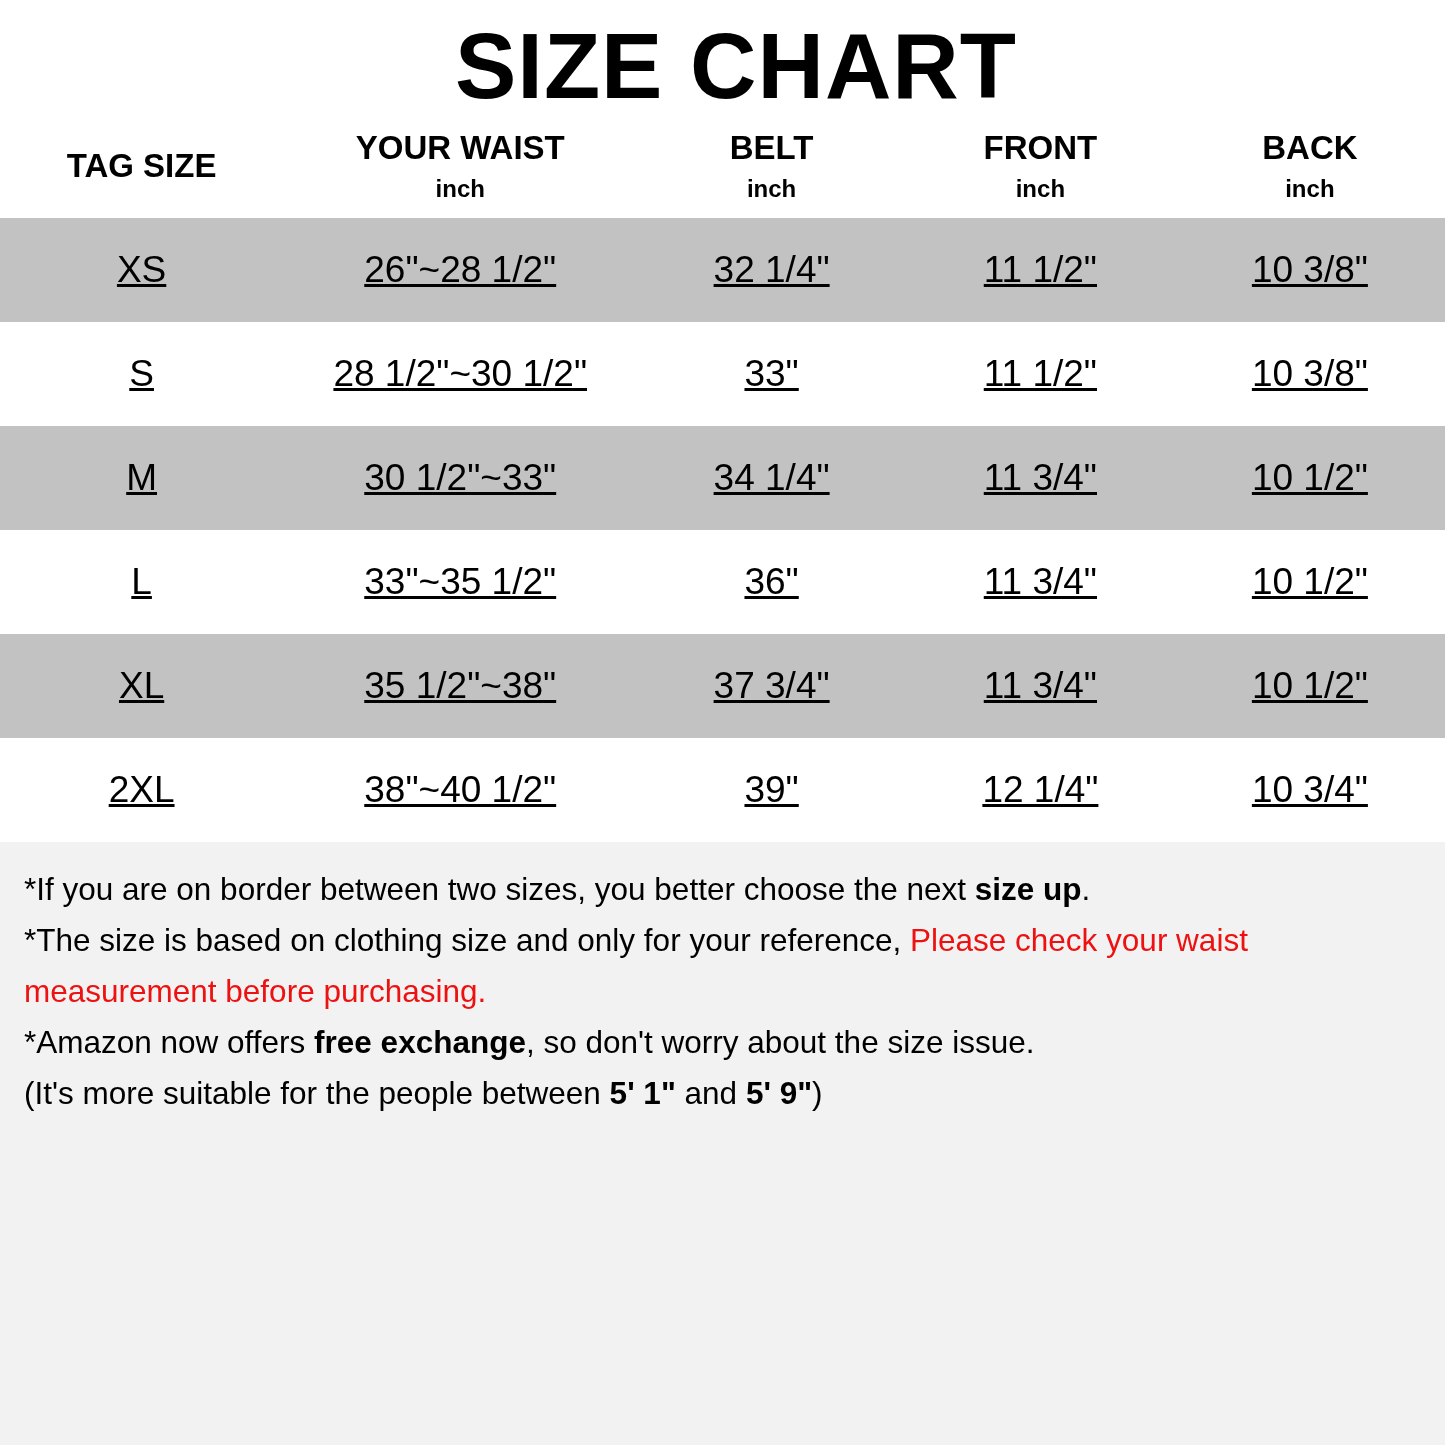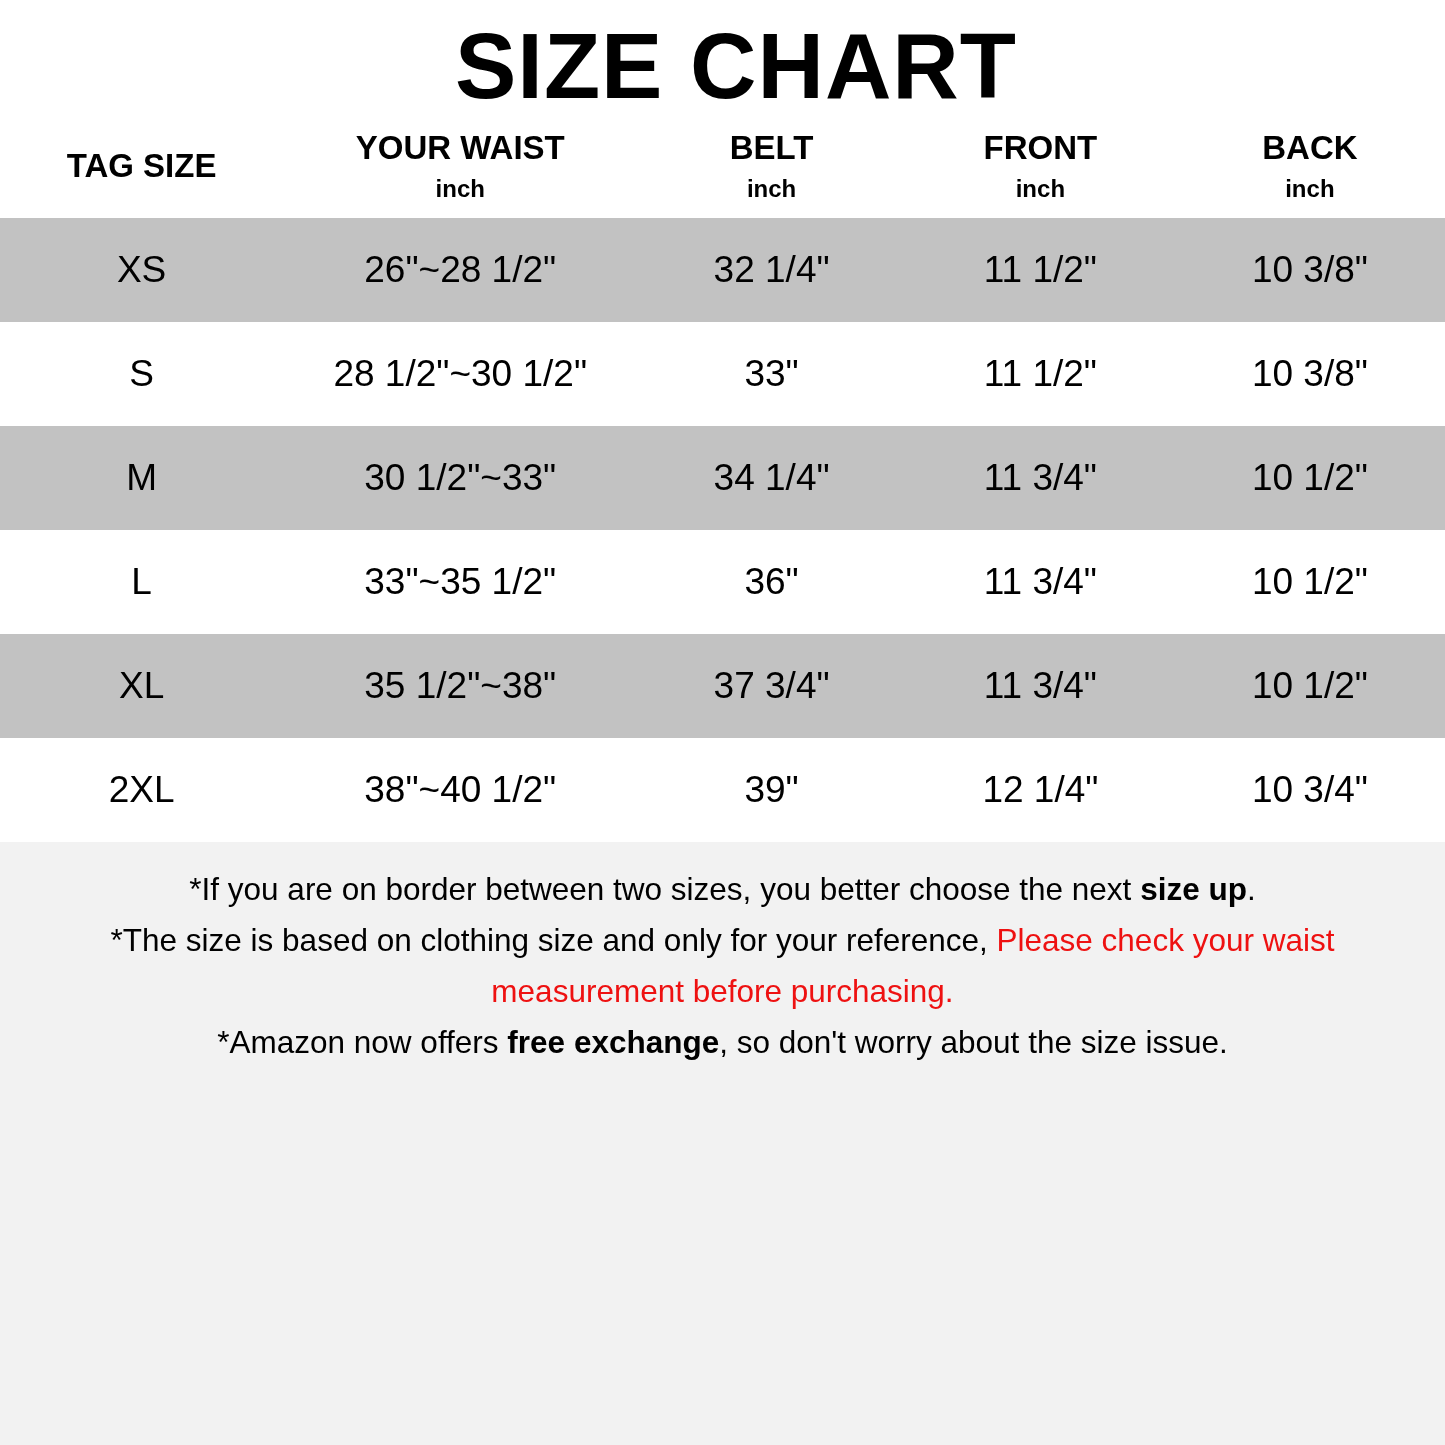--- a/index.html
+++ b/index.html
@@ -55,38 +55,38 @@
     display: block;
     font-size: 24px;
     font-weight: bold;
     margin-top: 6px;
   }
   tbody td {
     font-size: 37px;
     font-weight: normal;
     height: 102px;
     line-height: 1.1;
+    text-decoration: underline;
   }
   tbody tr.shaded td {
     background: #c2c2c2;
   }
   tbody tr.plain td {
     background: #ffffff;
   }
   col.c-tag { width: 19.6%; }
   col.c-waist { width: 24.5%; }
   col.c-belt  { width: 18.6%; }
   col.c-front { width: 18.6%; }
   col.c-back  { width: 18.7%; }
 
   .notes {
     background: #f2f2f2;
-    padding: 22px 34px 10px 34px;
+    padding: 22px 34px 10px 24px;
     flex: 1;
-    text-align: center;
   }
   .note {
     font-size: 31.5px;
     line-height: 1.62;
     color: #000000;
     font-family: "Liberation Sans", sans-serif;
   }
   .note b { font-weight: bold; }
   .red { color: #ee1111; }
 </style>
@@ -177,15 +177,18 @@
   <div class="notes">
     <div class="note">
       <span>*If you are on border between two sizes, you better choose the next </span><b>size up</b><span>.</span>
     </div>
     <div class="note">
       <span>*The size is based on clothing size and only for your reference, </span><span class="red">Please check your waist measurement before purchasing.</span>
     </div>
     <div class="note">
       <span>*Amazon now offers </span><b>free exchange</b><span>, so don't worry about the size issue.</span>
     </div>
+    <div class="note">
+      <span>(It's more suitable for the people between </span><b>5' 1"</b><span> and </span><b>5' 9"</b><span>)</span>
+    </div>
   </div>
 
 </div>
 
 </body></html>

